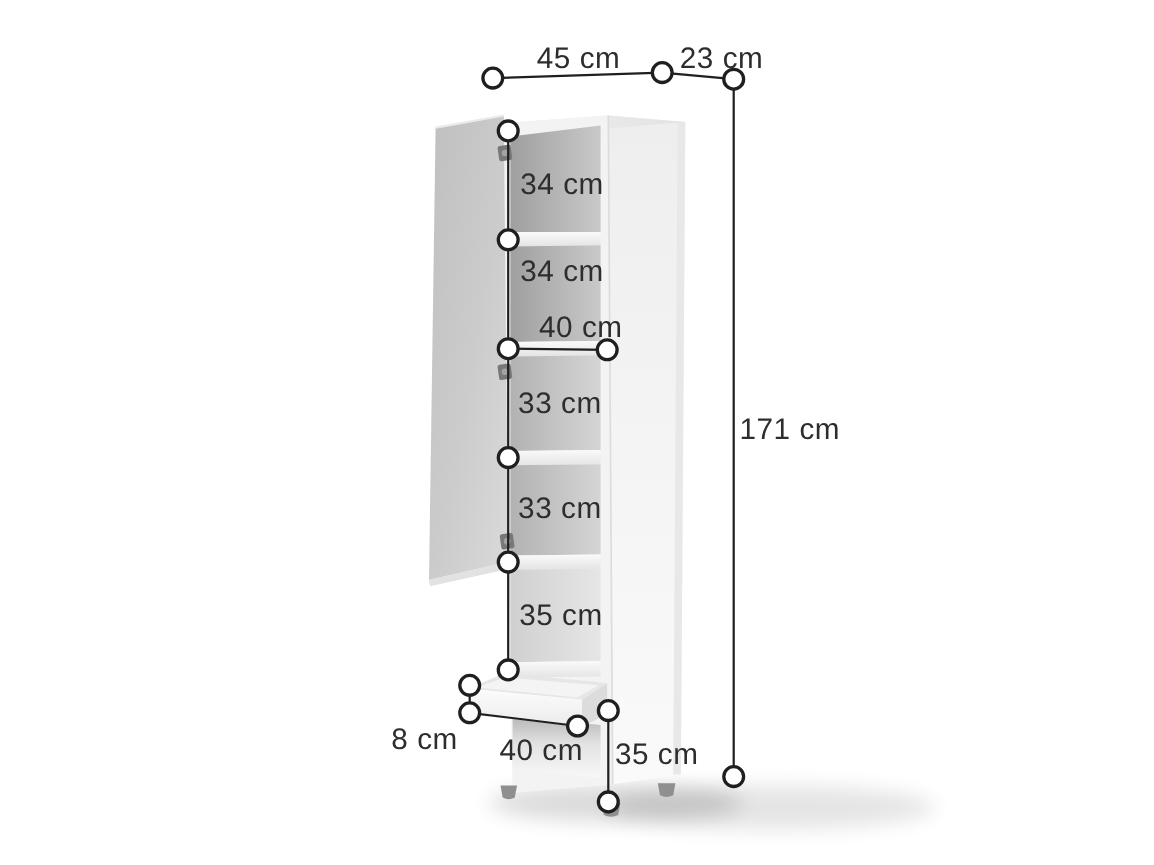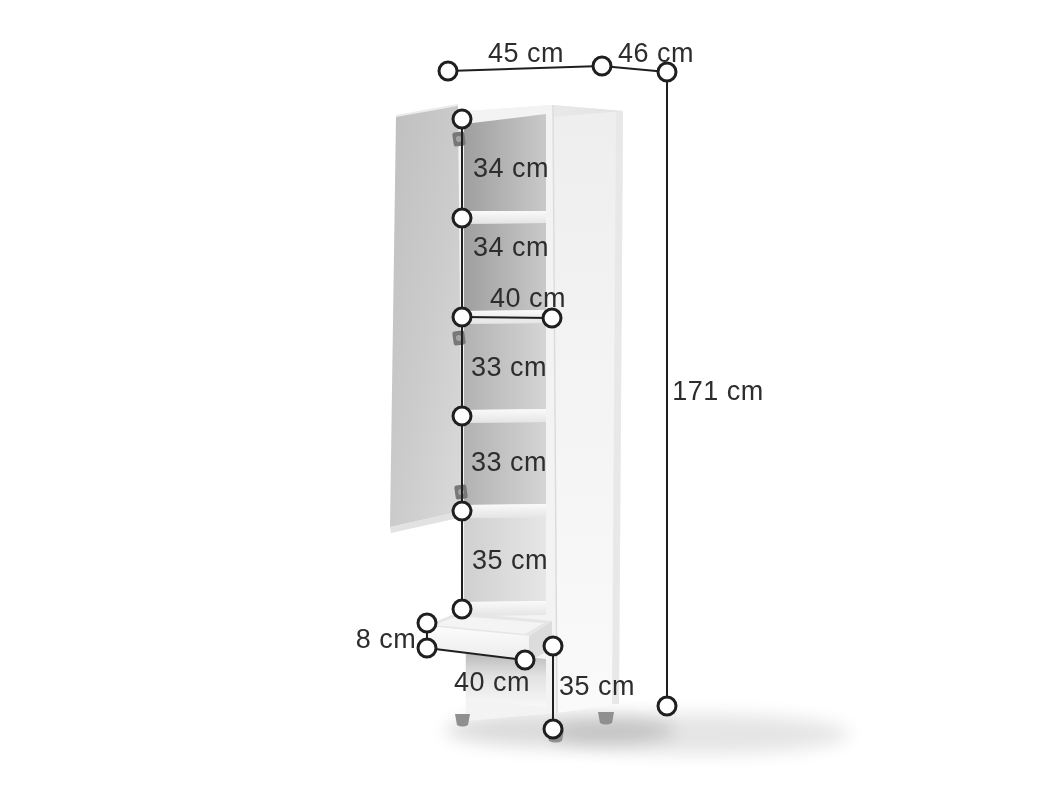--- a/index.html
+++ b/index.html
@@ -170,26 +170,26 @@
       <circle cx="427" cy="623" r="9"></circle>
       <circle cx="427" cy="648" r="9"></circle>
       <circle cx="525" cy="660" r="9"></circle>
       <circle cx="553" cy="646" r="9"></circle>
       <circle cx="553" cy="729" r="9"></circle>
     </g>
   </svg>
 
   <div class="labels">
     <div class="dim-label" style="left:526px;top:53px;">45 cm</div>
-    <div class="dim-label" style="left:656px;top:53px;">46 cm</div>
+    <div class="dim-label" style="left:656px;top:53px;">23 cm</div>
     <div class="dim-label" style="left:718px;top:391px;">171 cm</div>
     <div class="dim-label" style="left:511px;top:168px;">34 cm</div>
     <div class="dim-label" style="left:511px;top:247px;">34 cm</div>
     <div class="dim-label" style="left:528px;top:298px;">40 cm</div>
     <div class="dim-label" style="left:509px;top:367px;">33 cm</div>
     <div class="dim-label" style="left:509px;top:462px;">33 cm</div>
     <div class="dim-label" style="left:510px;top:560px;">35 cm</div>
-    <div class="dim-label" style="left:386px;top:639px;">8 cm</div>
+    <div class="dim-label" style="left:386px;top:672px;">8 cm</div>
     <div class="dim-label" style="left:492px;top:682px;">40 cm</div>
     <div class="dim-label" style="left:597px;top:686px;">35 cm</div>
   </div>
 
 </div>
 
 </body></html>

